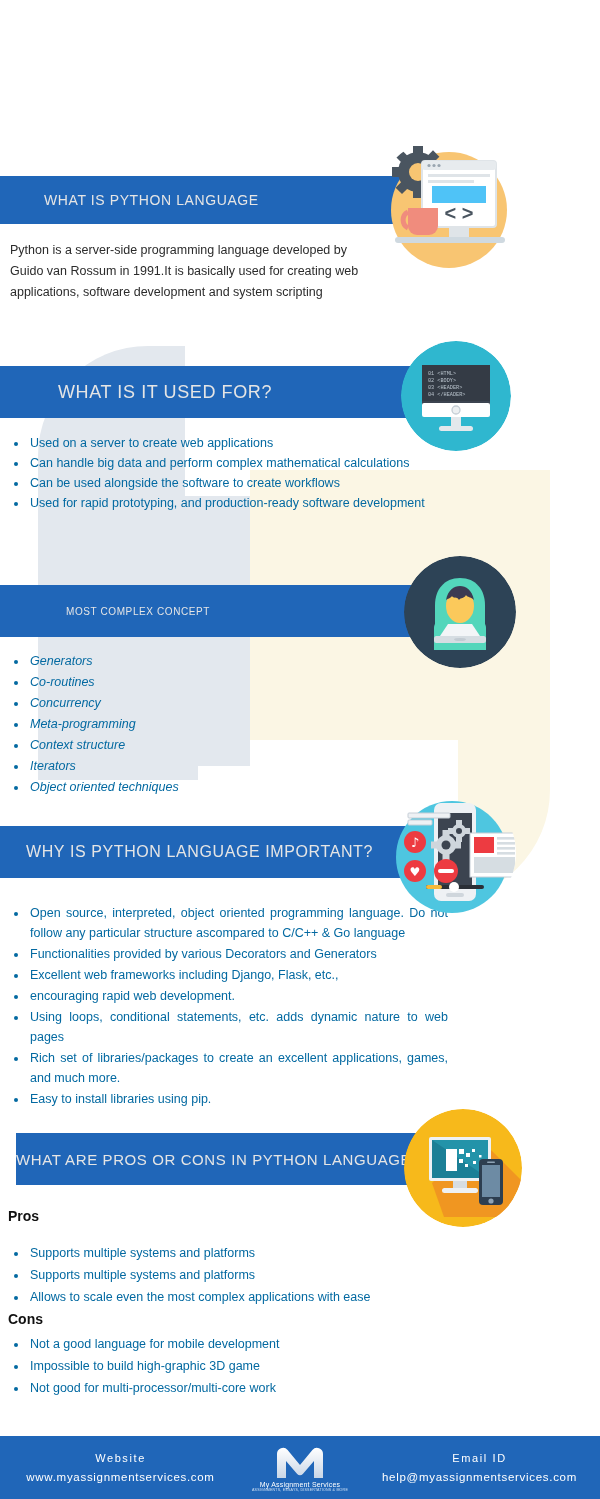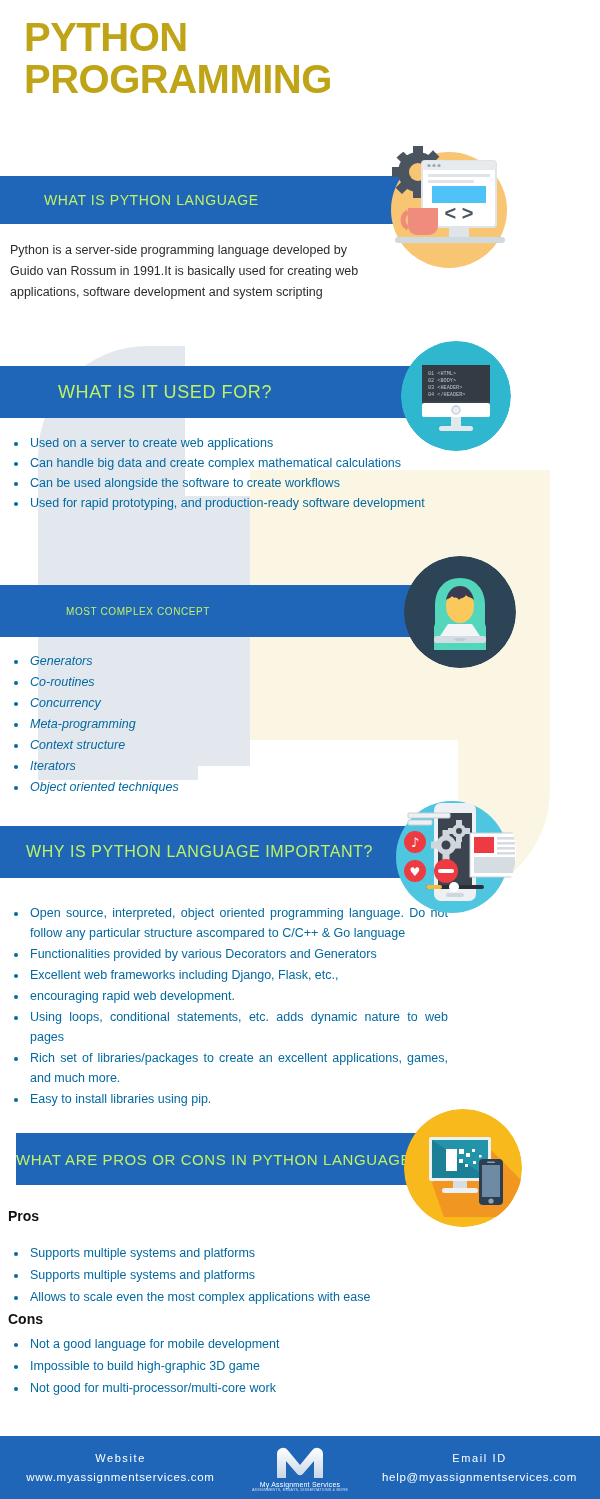--- a/index.html
+++ b/index.html
@@ -46,21 +46,21 @@
     color:#bfa417;
     font-size:40px;line-height:42px;font-weight:bold;
     letter-spacing:-0.5px;
   }
   .title span{display:block;}
 
   
   .banner{
     position:absolute;left:0;z-index:4;
     background:#2066b8;
-    color:#bef264;
+    color:#e5e5e5;
     display:flex;align-items:center;
     box-sizing:border-box;
     letter-spacing:0.6px;
   }
   .banner.b1{top:176px;width:468px;height:48px;font-size:14px;padding-left:44px;}
   .banner.b2{top:366px;width:468px;height:52px;font-size:18px;padding-left:58px;}
   .banner.b3{top:585px;width:462px;height:52px;font-size:10px;padding-left:66px;}
   .banner.b4{top:826px;width:480px;height:52px;font-size:16px;padding-left:26px;}
   .banner.b5{top:1133px;width:470px;height:52px;font-size:15px;margin-left:16px;}
 
@@ -124,24 +124,20 @@
 
   <div class="watermark wm-grey"></div>
   <div class="watermark wm-grey2"></div>
   <div class="watermark wm-grey-notch"></div>
   <div class="watermark wm-grey-hole"></div>
   <div class="watermark wm-cream"></div>
   <div class="watermark wm-cream2"></div>
   <div class="watermark wm-cream-notch"></div>
   <div class="watermark wm-cream-hole"></div>
 
-  <div class="title">
-    <span>PYTHON</span>
-    <span>PROGRAMMING</span>
-  </div>
 
   <div class="banner b1">
     <span>WHAT IS PYTHON LANGUAGE</span>
   </div>
 
   <div class="badge badge-b1">
     <svg viewBox="0 0 140 140" width="140" height="140" aria-hidden="true">
       <circle cx="74" cy="72" r="58" fill="#f8c572"></circle>
 
       <g fill="#4a5560">
@@ -194,21 +190,21 @@
       </g>
       <rect x="21" y="62" width="68" height="14" rx="2" fill="#ffffff"></rect>
       <circle cx="55" cy="69" r="4" fill="#eceff1" stroke="#c3ccd4" stroke-width="1.3"></circle>
       <rect x="50" y="76" width="10" height="9" fill="#e3e8ec"></rect>
       <rect x="38" y="85" width="34" height="5" rx="2.5" fill="#e3e8ec"></rect>
     </svg>
   </div>
 
   <ul class="bul used">
     <li>Used on a server to create web applications</li>
-    <li>Can handle big data and create complex mathematical calculations</li>
+    <li>Can handle big data and perform complex mathematical calculations</li>
     <li>Can be used alongside the software to create workflows</li>
     <li>Used for rapid prototyping, and production-ready software development</li>
   </ul>
 
   <div class="banner b3">
     <span>MOST COMPLEX CONCEPT</span>
   </div>
 
   <div class="badge badge-b3">
     <svg viewBox="0 0 112 112" width="112" height="112" aria-hidden="true">

